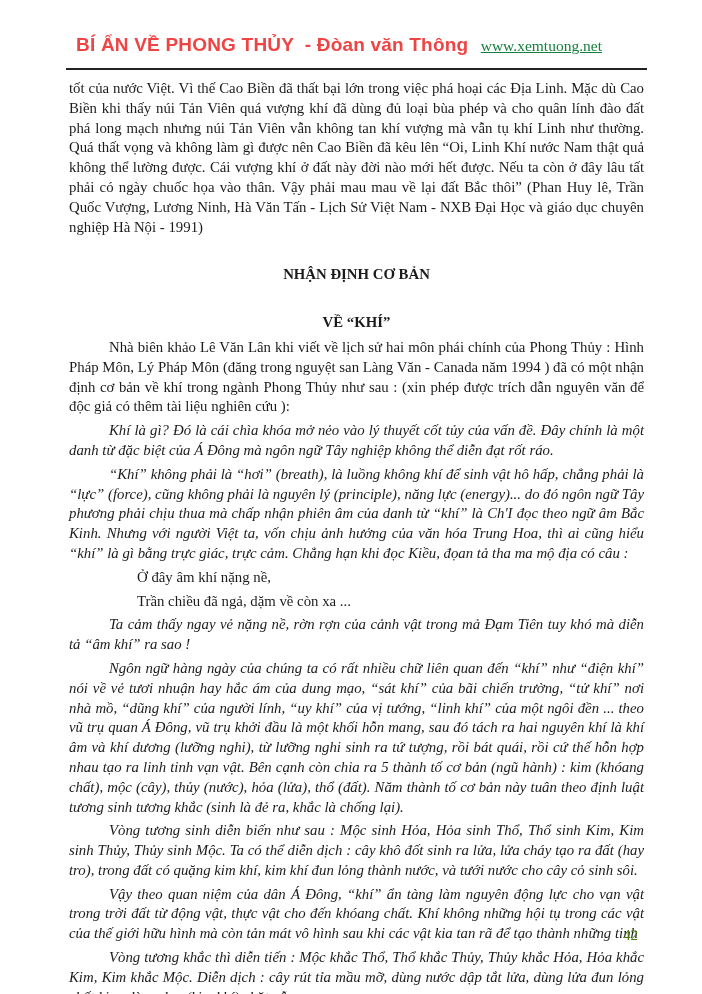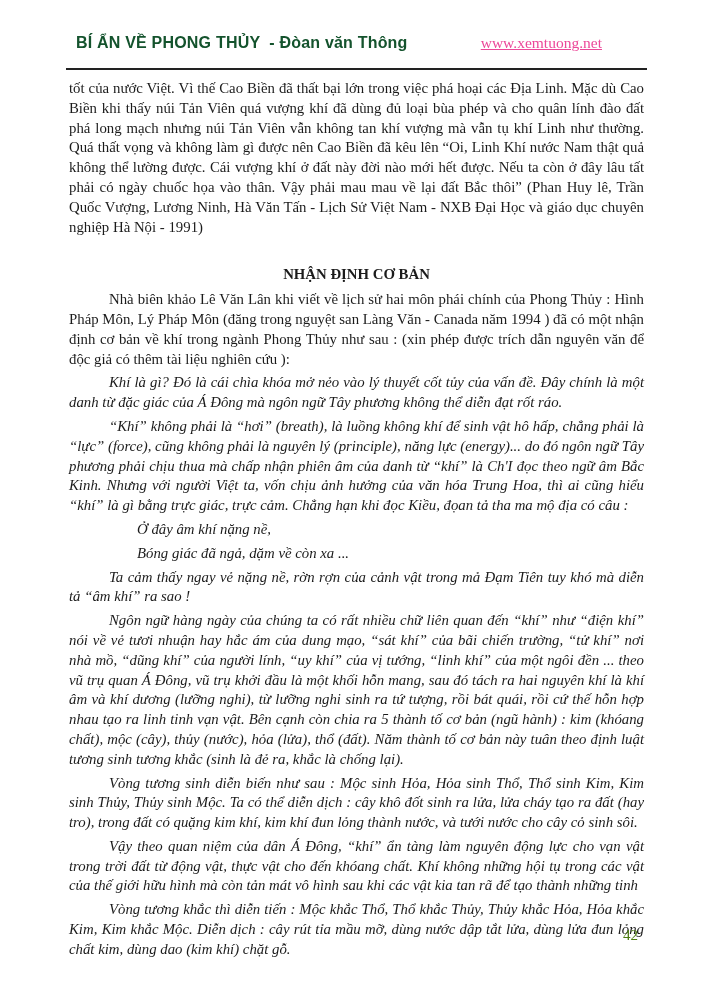--- a/index.html
+++ b/index.html
@@ -13,44 +13,44 @@
   }
   .page { position: absolute; inset: 0; background: #ffffff; }
 
   
   .header {
     position: absolute; top: 34px; left: 76px; right: 100px;
     display: flex; justify-content: space-between; align-items: baseline;
   }
   .header-title {
     font-family: "Liberation Sans", sans-serif;
-    font-weight: bold; font-size: 16px; color: #14532d;
+    font-weight: bold; font-size: 19px; color: #ef4444;
     letter-spacing: 0.2px; white-space: pre; text-align: right;
   }
   .header-link {
     font-family: "Liberation Serif", serif;
-    font-size: 15.5px; color: #ec4899;
+    font-size: 15.5px; color: #15803d;
     text-decoration: underline; cursor: pointer;
   }
   .header-rule {
     position: absolute; top: 68px; left: 66px; width: 581px;
     border: none; border-top: 2.5px solid #222222; margin: 0;
   }
 
   
   .content {
     position: absolute; top: 75px; left: 65px; width: 583px;
     font-size: 14.8px; line-height: 19.8px;
     text-align: justify;
   }
   .content p { margin: 4px; padding: 0; }
   .content p.indent { text-indent: 40px; }
   .content p.italic { font-style: italic; }
   .content p.poem {
-    font-style: italic; margin-left: 72px;
+    margin-left: 72px;
     text-align: left; text-indent: 0;
   }
   .section-heading {
     text-align: center; font-weight: bold;
     margin: 7px 0 5px 0 !important; text-indent: 0;
   }
   .section-heading .hline { display: block; margin-top: 28px; }
 
   
   .page-number {
@@ -69,27 +69,28 @@
   </div>
 
   <hr class="header-rule">
 
   <div class="content">
 
     <p class="normal">tốt của nước Việt. Vì thế Cao Biền đã thất bại lớn trong việc phá hoại các Địa Linh. Mặc dù Cao Biền khi thấy núi Tản Viên quá vượng khí đã dùng đủ loại bùa phép và cho quân lính đào đất phá long mạch nhưng núi Tản Viên vẫn không tan khí vượng mà vẫn tụ khí Linh như thường. Quá thất vọng và không làm gì được nên Cao Biền đã kêu lên “Oi, Linh Khí nước Nam thật quả không thể lường được. Cái vượng khí ở đất này đời nào mới hết được. Nếu ta còn  ở đây lâu tất phải có ngày chuốc họa vào thân. Vậy phải mau mau về lại đất Bắc thôi” (Phan Huy lê, Trần Quốc Vượng, Lương Ninh, Hà Văn Tấn - Lịch Sử Việt Nam - NXB Đại Học và giáo dục chuyên nghiệp Hà Nội - 1991)</p>
 
     <p class="section-heading">
         <span class="hline">NHẬN ĐỊNH CƠ BẢN</span>
+        <span class="hline">VỀ “KHÍ”</span>
       </p>
 
     <p class="indent">Nhà biên khảo Lê Văn Lân khi viết về lịch sử hai môn phái chính của Phong Thủy : Hình Pháp Môn, Lý Pháp Môn (đăng trong nguyệt san Làng Văn - Canada năm 1994 ) đã có một nhận định cơ bản về khí trong ngành Phong Thủy như sau : (xin phép được trích dẫn nguyên văn để độc giả có thêm tài liệu nghiên cứu ):</p>
-    <p class="italic indent">Khí là gì? Đó là cái chìa khóa mở nẻo vào lý thuyết cốt tủy của vấn đề. Đây chính là một danh từ đặc giác của Á Đông mà ngôn ngữ Tây phương không thể diễn đạt rốt ráo.</p>
+    <p class="italic indent">Khí là gì? Đó là cái chìa khóa mở nẻo vào lý thuyết cốt tủy của vấn đề. Đây chính là một danh từ đặc biệt của Á Đông mà ngôn ngữ Tây nghiệp không thể diễn đạt rốt ráo.</p>
     <p class="italic indent">“Khí” không phải là “hơi” (breath), là luồng không khí để sinh vật hô hấp, chẳng phải là “lực” (force), cũng không phải là nguyên lý (principle), năng lực (energy)... do đó ngôn ngữ Tây phương phải chịu thua mà chấp nhận phiên âm của danh từ “khí” là Ch'I đọc theo ngữ âm Bắc Kinh. Nhưng với người Việt ta, vốn chịu ảnh hưởng của văn hóa Trung Hoa, thì ai cũng hiểu “khí” là gì bằng trực giác, trực cảm. Chẳng hạn khi đọc Kiều, đọan tả tha ma mộ địa có câu :</p>
     <p class="poem">Ở đây âm khí nặng nề,</p>
-    <p class="poem">Bóng giác đã ngả, dặm về còn xa ...</p>
+    <p class="poem">Trần chiều đã ngả, dặm về còn xa ...</p>
     <p class="italic indent">Ta cảm thấy ngay vẻ nặng nề, rờn rợn của cảnh vật trong mả Đạm Tiên tuy khó mà diễn tả “âm khí” ra sao !</p>
     <p class="italic indent">Ngôn ngữ hàng ngày của chúng ta có rất nhiều chữ liên quan đến “khí” như “điện khí” nói về vẻ tươi nhuận hay hắc ám của dung mạo, “sát khí” của bãi chiến trường, “tử khí” nơi nhà mồ, “dũng khí” của người lính, “uy khí” của vị tướng, “linh khí” của một ngôi đền ... theo vũ trụ quan Á Đông, vũ trụ khởi đầu là một khối hỗn mang, sau đó tách ra hai nguyên khí là khí âm và khí dương (lưỡng nghi), từ lưỡng nghi sinh ra tứ tượng, rồi bát quái, rồi cứ thế hỗn hợp nhau tạo ra linh tinh vạn vật. Bên cạnh còn chia ra 5 thành tố cơ bản (ngũ hành) : kim (khóang chất), mộc (cây), thủy (nước), hỏa (lửa), thổ (đất). Năm thành tố cơ bản này tuân theo định luật tương sinh tương khắc (sinh là đẻ ra, khắc là chống lại).</p>
     <p class="italic indent">Vòng tương sinh diễn biến như sau : Mộc sinh Hỏa, Hỏa sinh Thổ, Thổ sinh Kim, Kim sinh Thủy, Thủy sinh Mộc. Ta có thể diễn dịch : cây khô đốt sinh ra lửa, lửa cháy tạo ra đất (hay tro), trong đất có quặng kim khí, kim khí đun lỏng thành nước, và tưới nước cho cây cỏ sinh sôi.</p>
     <p class="italic indent">Vậy theo quan niệm của dân Á Đông, “khí” ẩn tàng làm nguyên động lực cho vạn vật trong trời đất từ động vật, thực vật cho đến khóang chất. Khí không những hội tụ trong các vật của thế giới hữu hình mà còn tản mát vô hình sau khi các vật kia tan rã để tạo thành những tinh</p>
     <p class="italic indent">Vòng tương khắc thì diễn tiến : Mộc khắc Thổ, Thổ khắc Thủy, Thủy khắc Hỏa, Hỏa khắc Kim, Kim khắc Mộc. Diễn dịch : cây rút tỉa mầu mỡ, dùng nước dập tắt lửa, dùng lửa đun lỏng chất kim, dùng dao (kim khí) chặt gỗ.</p>
   </div>
 
   <div class="page-number">42</div>
 
 </div>

